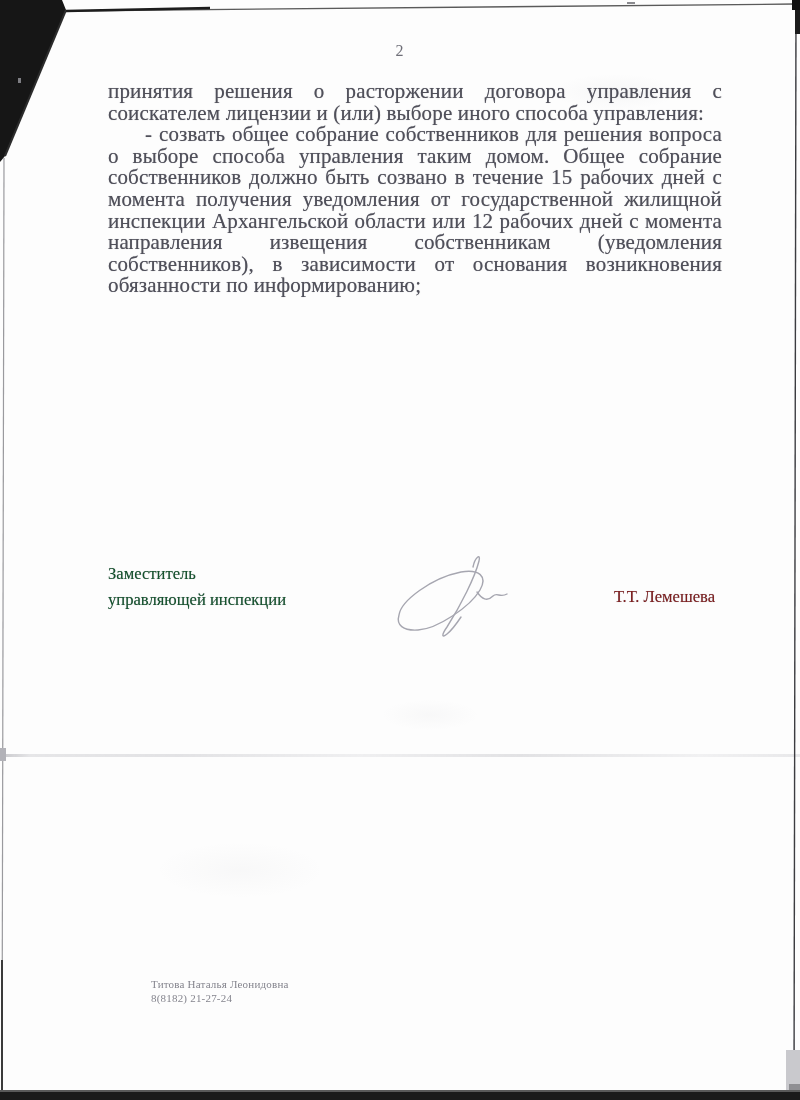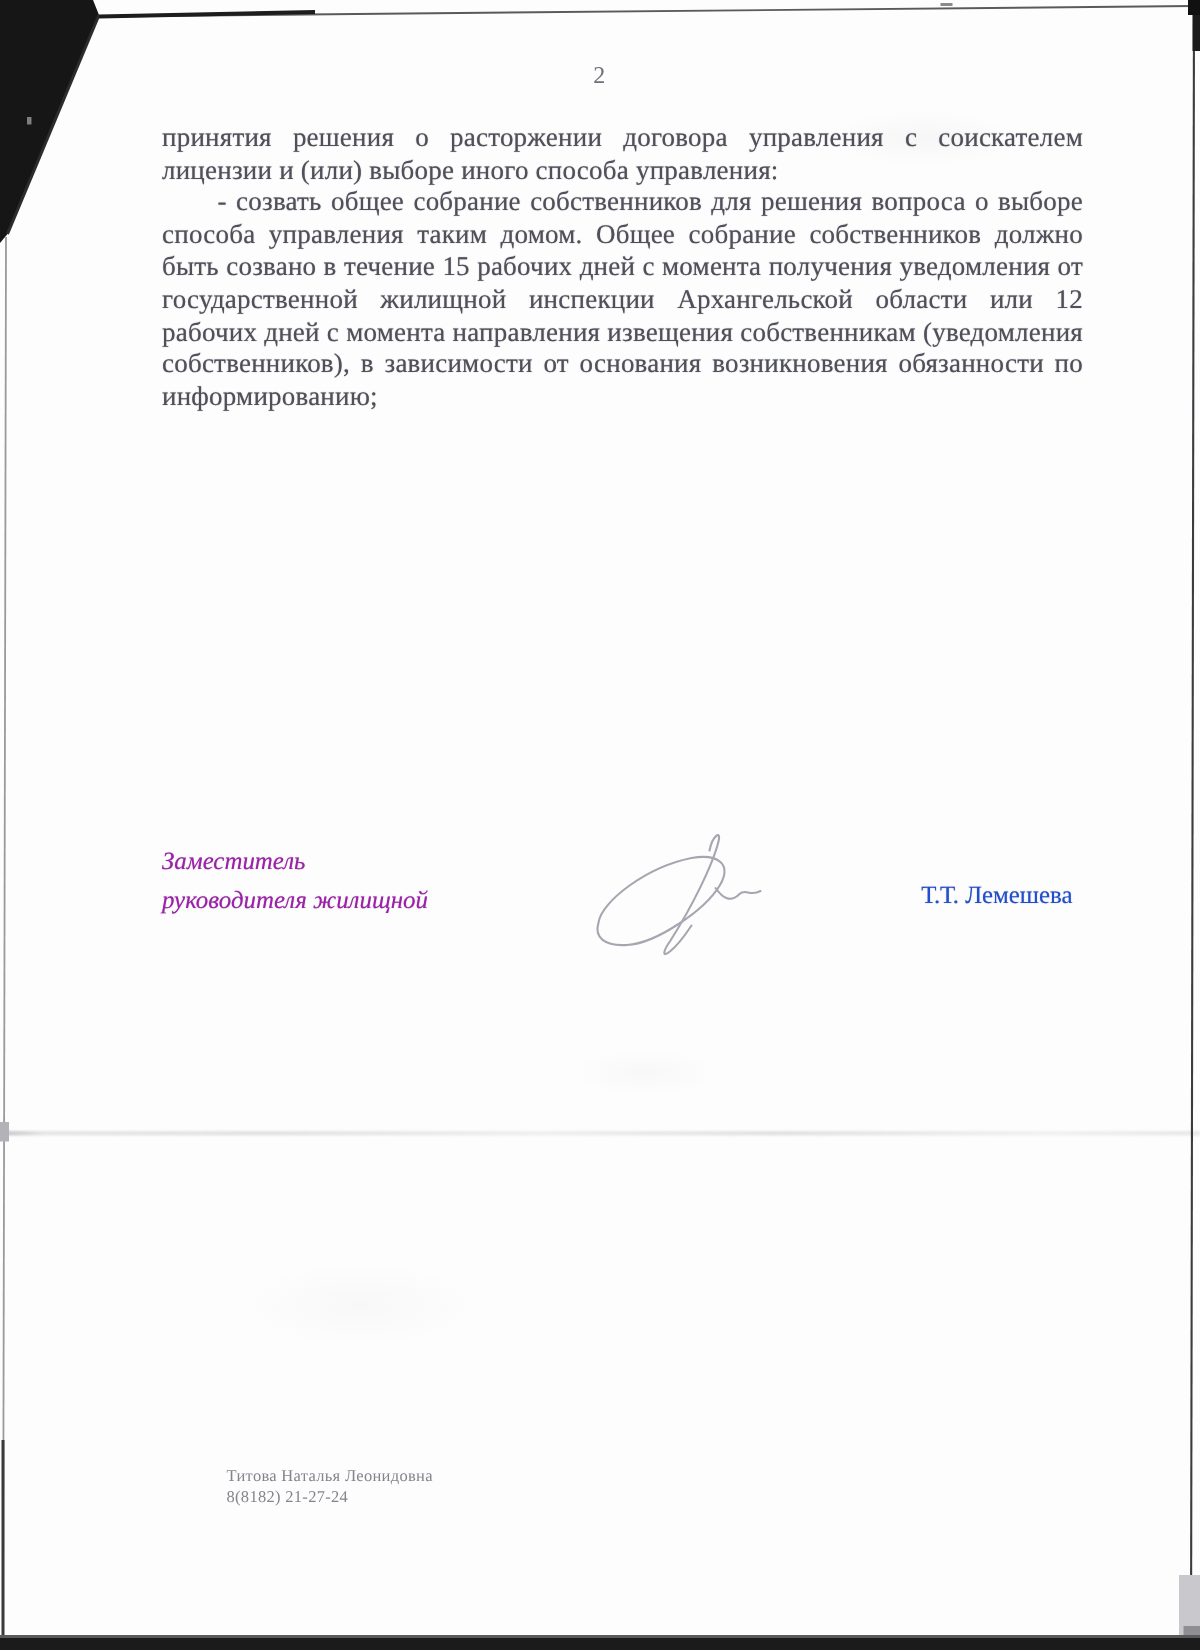--- a/index.html
+++ b/index.html
@@ -30,39 +30,38 @@
     filter: blur(0.6px);
   }
   .page-number {
     position: absolute; left: 0; top: 42px; width: 800px;
     text-align: center;
     font-size: 16px; color: #6f6f78;
     letter-spacing: 1px;
   }
   .body-text {
     position: absolute; left: 108px; top: 81px; width: 614px;
-    font-size: 18px; line-height: 21.6px;
+    font-size: 21px; line-height: 21.6px;
     color: #50505a;
     text-align: justify;
     text-shadow: 0 0 0.7px rgba(80,80,92,0.65);
     letter-spacing: 0.15px;
   }
   .body-text p { margin: 0; text-indent: 37px; }
   .body-text p.no-indent { text-indent: 0; }
   .sig-block { position: absolute; left: 0; top: 0; }
   .sig-title {
     position: absolute; left: 108px; top: 561px; width: 300px;
-    font-size: 16.6px; line-height: 26px; color: #a21caf;
+    font-size: 16.6px; line-height: 26px; color: #14532d;
     text-shadow: 0 0 0.7px rgba(80,80,92,0.6);
-    font-style: italic;
   }
   .sig-name {
     position: absolute; left: 560px; top: 587px; width: 155px;
     text-align: right;
-    font-size: 16.6px; color: #1d4ed8;
+    font-size: 16.6px; color: #7f1d1d;
     text-shadow: 0 0 0.7px rgba(80,80,92,0.6);
   }
   .signature-svg { position: absolute; left: 383px; top: 545px; }
   .footer {
     position: absolute; left: 103px; top: 978px;
     font-size: 11px; line-height: 13.5px; color: #84848d;
     letter-spacing: 0.2px;
   }
   .footer div { white-space: nowrap; margin-left: 48px; }
   .scan-edges { position: absolute; inset: 0; pointer-events: none; }
@@ -77,21 +76,21 @@
 <div class="page-number">2</div>
 
 <div class="body-text">
   <p class="no-indent">принятия решения о расторжении договора управления с соискателем лицензии и (или) выборе иного способа управления:</p>
   <p>- созвать общее собрание собственников для решения вопроса о выборе способа управления таким домом. Общее собрание собственников должно быть созвано в течение 15 рабочих дней с момента получения уведомления от государственной жилищной инспекции Архангельской области или 12 рабочих дней с момента направления извещения собственникам (уведомления собственников), в зависимости от основания возникновения обязанности по информированию;</p>
 </div>
 
 <div class="sig-block">
   <div class="sig-title">
     <div>Заместитель</div>
-    <div>руководителя жилищной</div>
+    <div>управляющей инспекции</div>
   </div>
 
   <svg class="signature-svg" width="140" height="100" viewBox="0 0 140 100">
     <g fill="none" stroke="#a6a6b0" stroke-width="1.4" stroke-linecap="round">
 
       <path d="M 16 70 C 18 56, 48 33, 78 27 C 96 24, 105 31, 97 45 C 87 62, 54 84, 35 85 C 20 86, 13 80, 16 70"></path>
 
       <path d="M 90 22 C 92 12, 98 8, 96 16 C 92 32, 78 60, 64 82 C 59 89, 58 94, 64 89 C 69 85, 74 78, 78 72"></path>
 
       <path d="M 94 47 C 99 54, 104 57, 110 51 C 114 47, 117 53, 124 49"></path>

